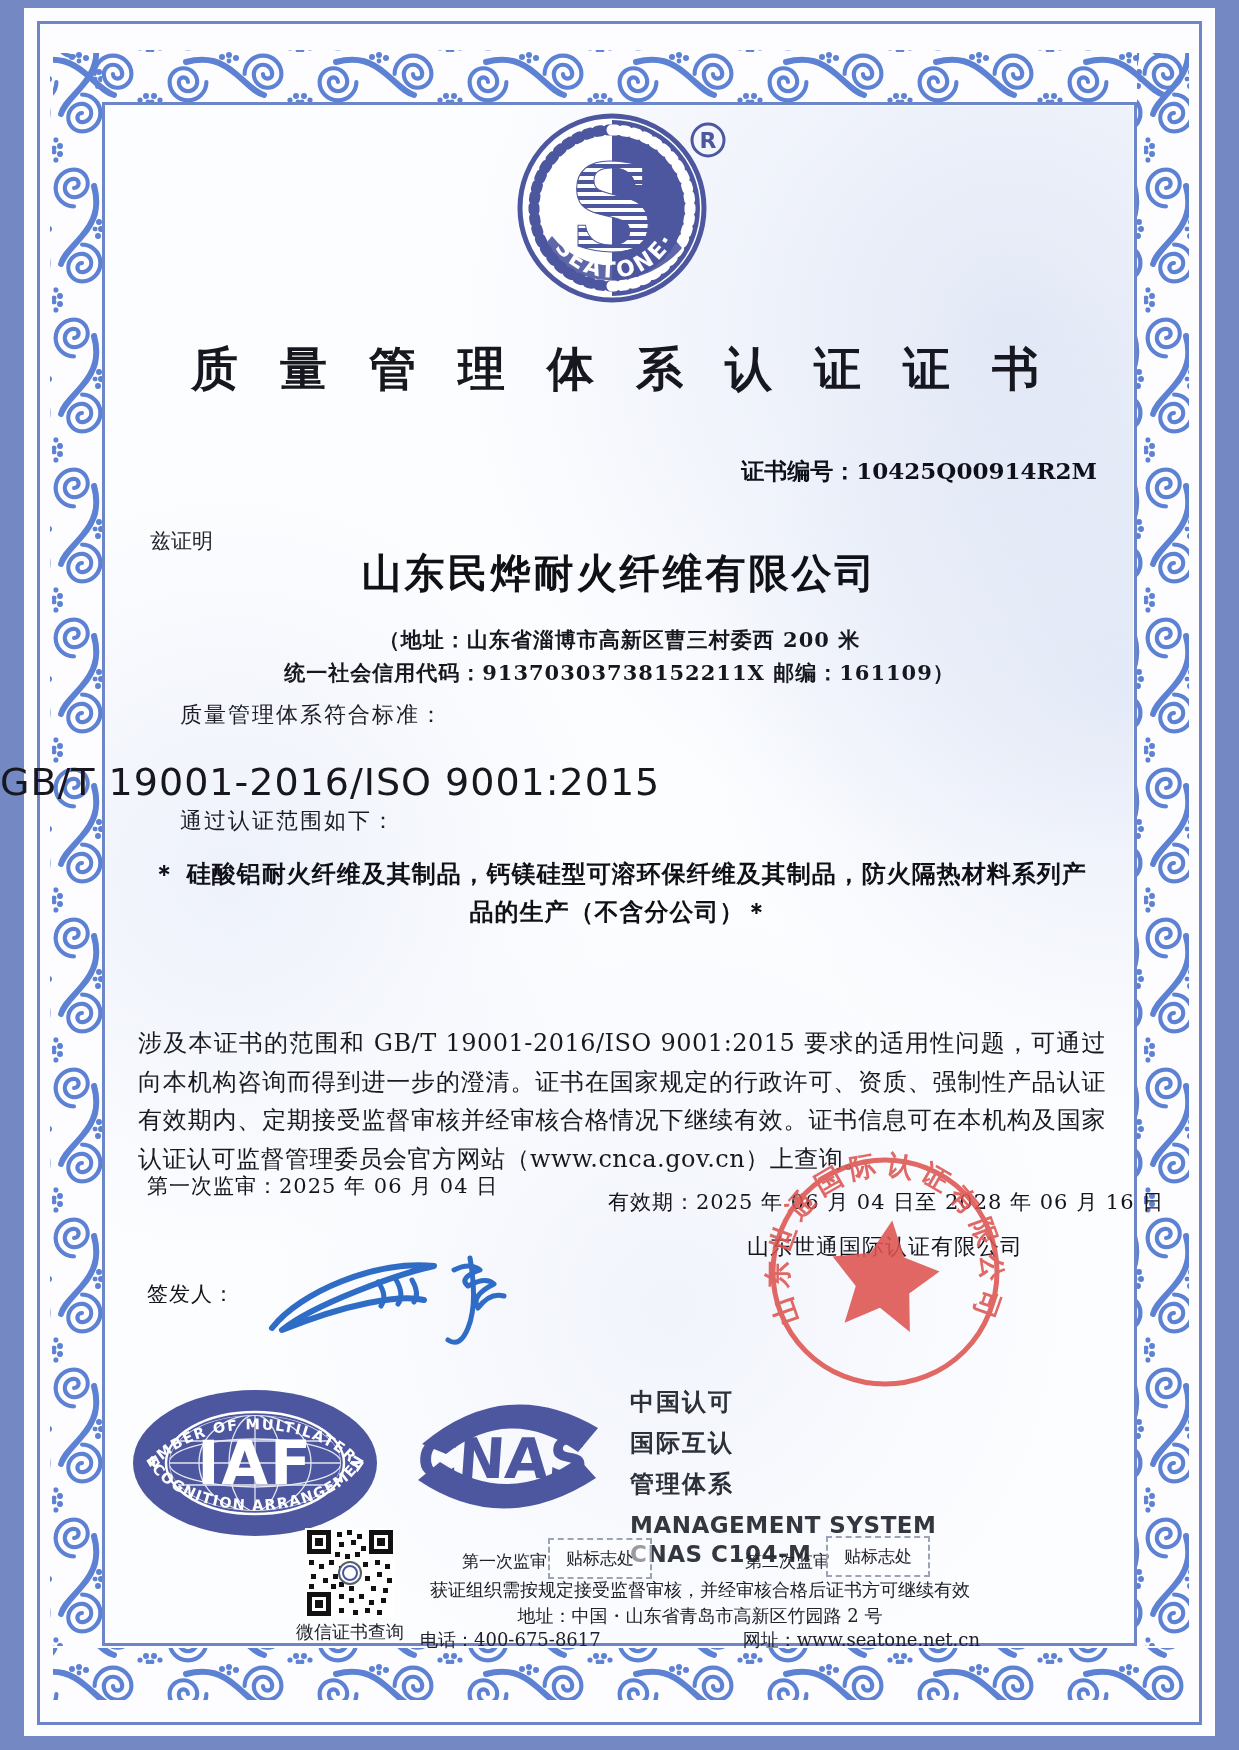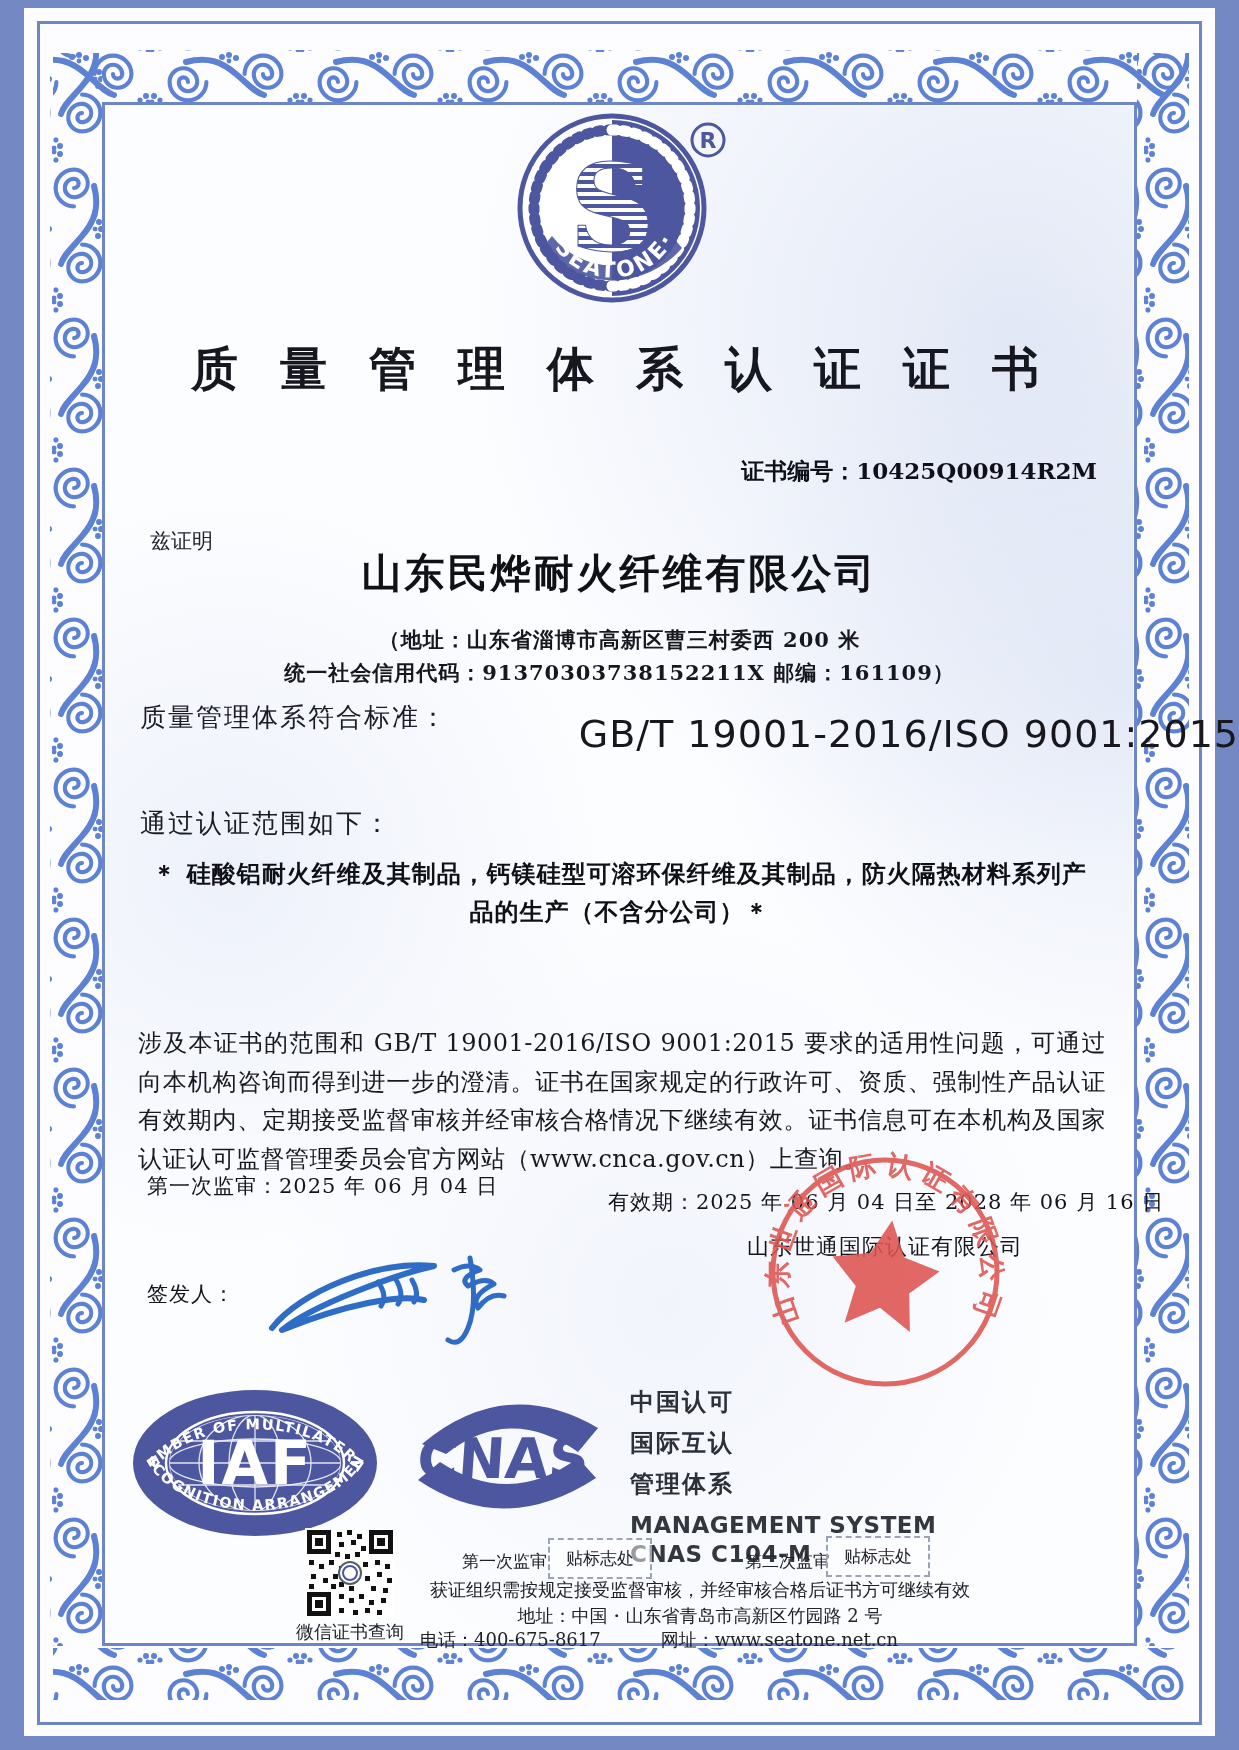--- a/index.html
+++ b/index.html
@@ -29,40 +29,40 @@
   .title{
     left:0;right:0;top:338px;text-align:center;
     font-family:"DejaVu Serif","Liberation Serif",serif;
     font-size:47px;font-weight:bold;color:#17171f;
     letter-spacing:42px;padding-left:33px;white-space:nowrap;
   }
   .certno{right:142px;top:456px;font-size:23px;font-weight:bold;color:#10101a;white-space:nowrap;}
   .hereby{left:150px;top:527px;font-size:21px;color:#22222c;}
   .company{left:0;right:0;top:546px;text-align:center;font-size:40px;font-weight:bold;color:#101017;letter-spacing:3px;}
   .addr{left:0;right:0;text-align:center;font-size:21px;font-weight:600;color:#17171f;letter-spacing:1px;}
-  .label{font-size:26px;color:#1c1c26;letter-spacing:2px;}
-  .standard{left:0;right:0;top:712px;text-align:right;font-size:38px;color:#17171d;letter-spacing:1px;}
+  .label{font-size:22px;color:#1c1c26;letter-spacing:2px;margin-left:40px;}
+  .standard{left:0;right:0;top:760px;text-align:left;font-size:38px;color:#17171d;letter-spacing:1px;}
   .scope{left:0;right:0;text-align:center;font-size:24px;font-weight:bold;color:#101017;letter-spacing:1px;}
   .notice{
     left:138px;top:1024px;width:968px;font-size:24px;color:#191922;
     line-height:38.5px;text-align:justify;letter-spacing:.5px;
   }
   .dateline{font-size:21px;color:#14141d;letter-spacing:1px;white-space:nowrap;}
   .issuer{left:655px;top:1232px;width:460px;text-align:center;font-size:22px;color:#15151e;letter-spacing:1px;}
   .accred-block{left:630px;top:1382px;color:#2c3038;}
   .accred-cjk{font-size:24px;line-height:41px;font-weight:600;letter-spacing:2px;}
   .accred-en{font-size:23px;font-weight:bold;line-height:29px;color:#33373f;letter-spacing:.5px;}
   .qr-caption{left:288px;top:1620px;width:124px;text-align:center;font-size:18px;color:#23232b;}
   .audit-label{font-size:17px;color:#20202a;white-space:nowrap;}
   .sticker-box{
     border:2px dashed #9aa3b8;color:#20202a;font-size:17px;
     padding:7px 16px;white-space:nowrap;background:rgba(255,255,255,.5);
   }
   .footer-line{left:420px;width:560px;text-align:center;font-size:18px;color:#20202a;white-space:nowrap;}
-  .tel-row{left:420px;width:560px;display:flex;justify-content:flex-start;gap:60px;font-size:18px;color:#20202a;white-space:nowrap;}
+  .tel-row{left:420px;width:560px;display:flex;justify-content:space-between;gap:60px;font-size:18px;color:#20202a;white-space:nowrap;}
   .stamp-wrap{left:755px;top:1142px;width:260px;height:260px;opacity:.88;}
 </style>
 </head>
 <body>
 
 <div class="page"></div>
 <div class="content"></div>
 
 <svg id="border-layer" viewBox="0 0 1239 1750" xmlns="http://www.w3.org/2000/svg">
   <defs>

